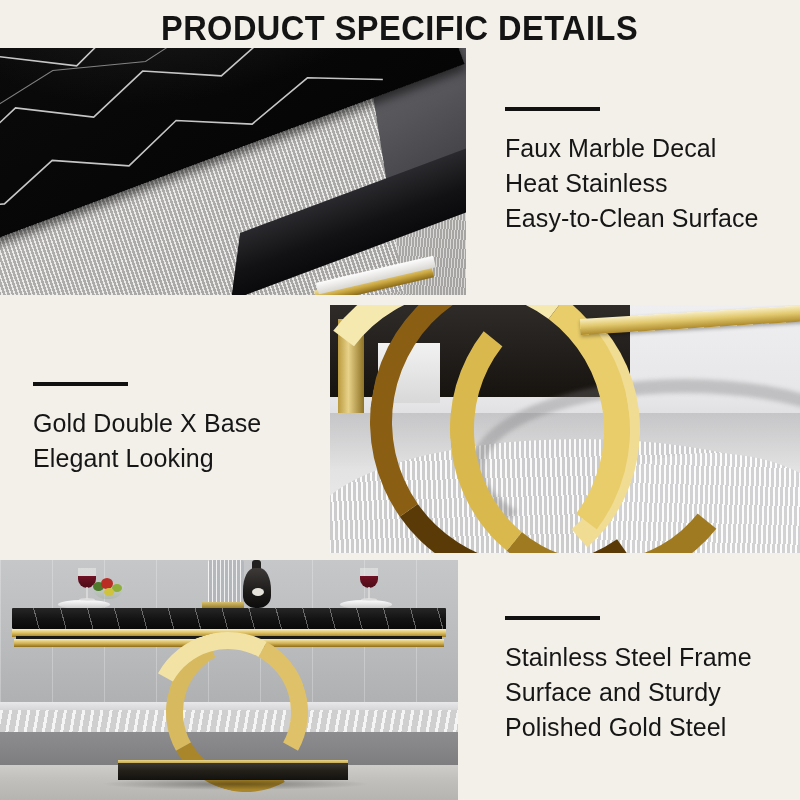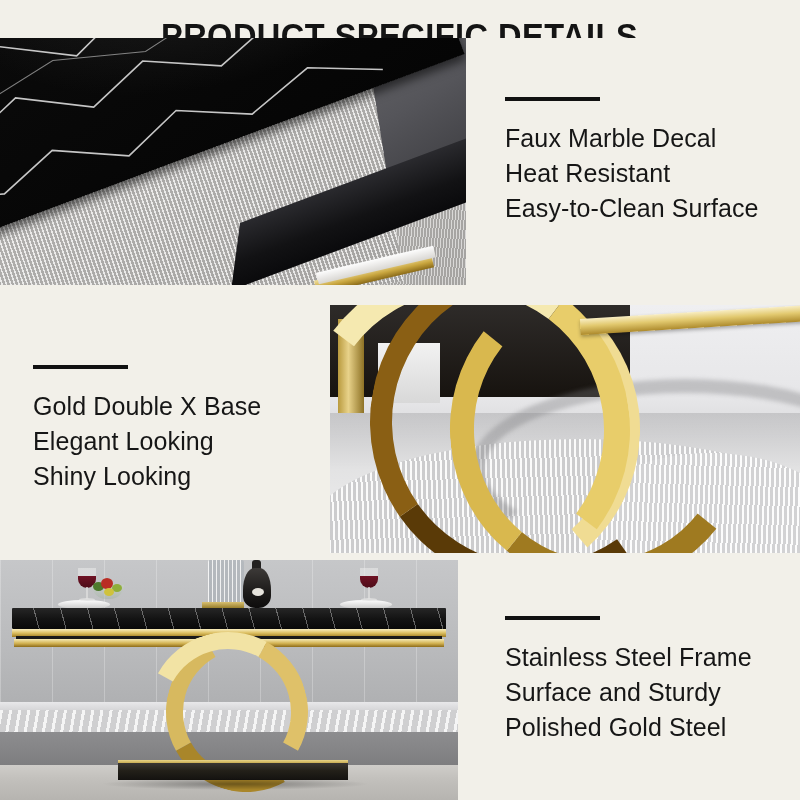--- a/index.html
+++ b/index.html
@@ -16,36 +16,36 @@
     position: relative;
     width: 800px; height: 800px;
     background: #F2F0E9;
   }
 
   
   .title-bar {
     position: absolute;
     left: 0; top: 6px;
     width: 800px; height: 44px;
-    display: flex; align-items: center; justify-content: center; margin-top: 8px;
+    display: flex; align-items: center; justify-content: center;
   }
   .title-text {
     font-family: "Liberation Sans Narrow", "Liberation Sans", sans-serif;
     font-size: 35px;
     font-weight: bold;
     letter-spacing: 0.5px;
     color: #141414;
     transform: scaleX(0.93);
     transform-origin: center;
     white-space: nowrap;
   }
 
   
   .row { position: absolute; left: 0; width: 800px; }
-  #row1 { top: 38px;  height: 247px; padding-left: 23px; }
+  #row1 { top: 48px;  height: 247px; padding-left: 23px; }
   #row2 { top: 305px; height: 248px; }
   #row3 { top: 560px; height: 240px; padding-left: 25px; }
 
   .photo {
     position: absolute; top: 0; height: 100%;
     overflow: hidden;
     background: #d9d9d9;
   }
   #photo1 { left: 0;   width: 466px; }
   #photo2 { left: 330px; width: 470px; }
@@ -381,32 +381,31 @@
           </g>
         </svg>
       </div>
       <div class="p1-goldfoot"></div>
       <div class="p1-whitefoot"></div>
     </div>
 
     <div class="textblock" id="text1">
       <div class="rule"></div>
       <div class="feat-line">Faux Marble Decal</div>
-      <div class="feat-line">Heat Resistant</div>
+      <div class="feat-line">Heat Stainless</div>
       <div class="feat-line">Easy-to-Clean Surface</div>
     </div>
   </div>
 
   <div class="row" id="row2">
 
     <div class="textblock" id="text2">
       <div class="rule"></div>
       <div class="feat-line">Gold Double X Base</div>
       <div class="feat-line">Elegant Looking</div>
-      <div class="feat-line">Shiny Looking</div>
     </div>
 
     <div class="photo" id="photo2">
       <div class="p2-bg"></div>
       <div class="p2-darkband"></div>
       <div class="p2-column"></div>
       <div class="p2-whitebox"></div>
       <div class="p2-floor"></div>
       <div class="p2-rug"></div>
       <div class="p2-rug-r"></div>

